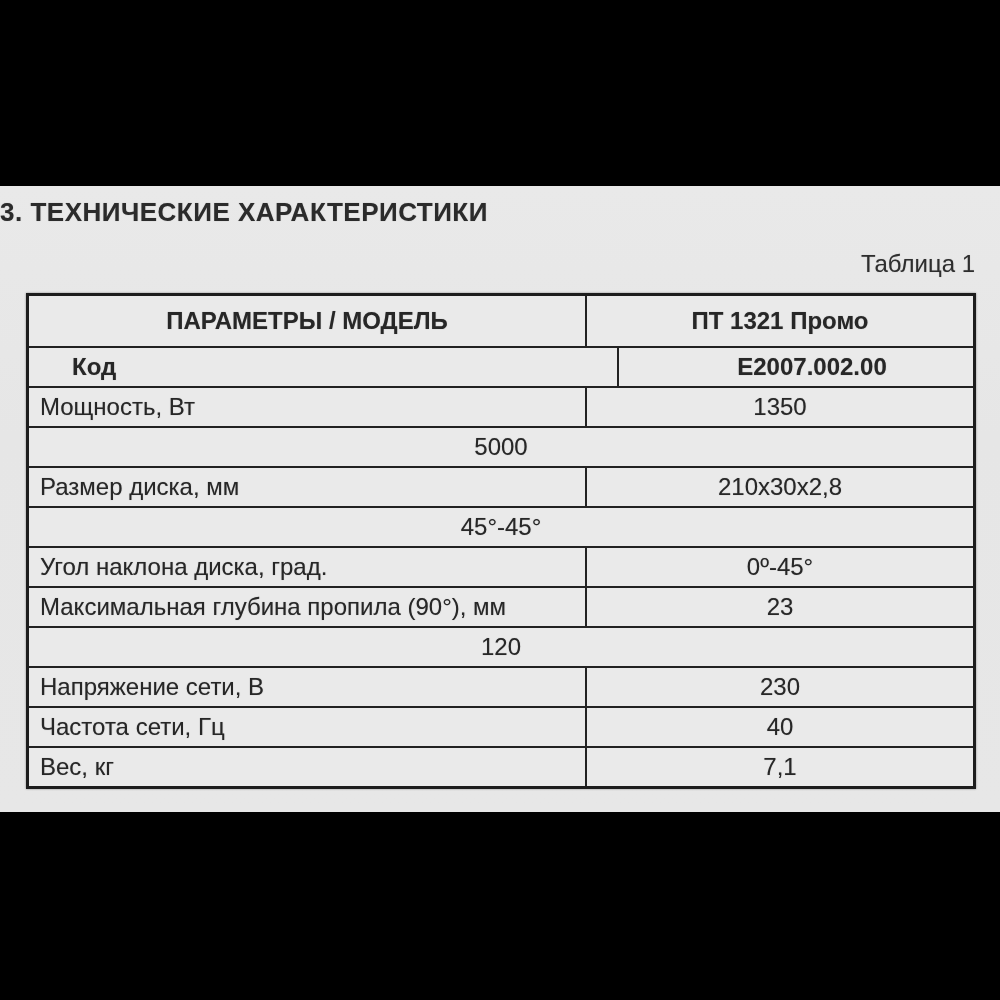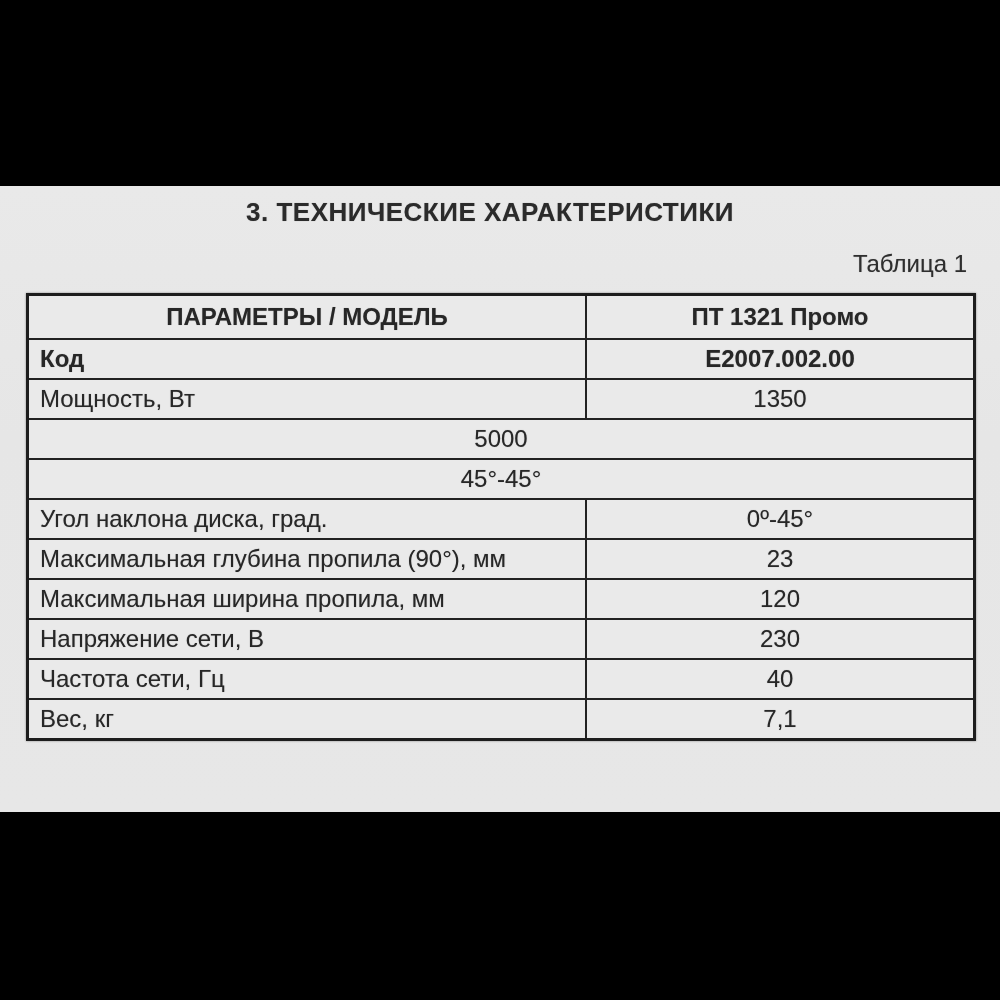--- a/index.html
+++ b/index.html
@@ -31,32 +31,31 @@
     height: 626px;
     background: linear-gradient(180deg, #e9e9e9 0%, #e6e6e6 40%, #e7e7e7 100%);
     color: #262626;
   }
 
   .section-title {
     position: absolute;
     top: 11px;
     left: 0;
     width: 980px;
-    text-align: center;
     font-size: 26px;
     font-weight: bold;
     letter-spacing: 0.5px;
     color: #2b2b2b;
     text-shadow: 0 0 1px rgba(40,40,40,0.35);
   }
 
   .table-label {
     position: absolute;
     top: 64px;
-    right: 33px;
+    right: 25px;
     font-size: 24px;
     color: #2e2e2e;
     text-shadow: 0 0 1px rgba(40,40,40,0.3);
   }
 
   .spec-table {
     position: absolute;
     left: 26px;
     top: 107px;
     width: 950px;
@@ -66,21 +65,21 @@
     box-shadow: 0 0 2px rgba(0,0,0,0.4);
   }
   .t-row {
     display: flex;
     align-items: stretch;
     height: 40px;
     box-sizing: border-box;
     border-top: 2px solid #222222;
   }
   .t-row.header {
-    height: 42px;
+    height: 50px;
     border-top: none;
     font-weight: bold;
     text-align: center;
   }
   .cell {
     display: flex;
     align-items: center;
     box-sizing: border-box;
     font-size: 24px;
     color: #272727;
@@ -98,20 +97,21 @@
     justify-content: center;
     padding-left: 0;
   }
   .cell-value {
     flex: 1;
     justify-content: center;
   }
   .t-row.bold .cell-param,
   .t-row.bold .cell-value {
     font-weight: bold;
+    margin-left: 32px;
   }
 </style>
 </head>
 <body>
 
 <div class="letterbox top"></div>
 
 <div class="scan-band">
 
   <div class="section-title">3. ТЕХНИЧЕСКИЕ ХАРАКТЕРИСТИКИ</div>
@@ -131,37 +131,40 @@
 
   <div class="t-row">
     <div class="cell cell-param">Мощность, Вт</div>
     <div class="cell cell-value">1350</div>
   </div>
 
   <div class="t-row">
     <div class="cell cell-value">5000</div>
   </div>
 
+  <div class="t-row">
+    <div class="cell cell-param">Размер диска, мм</div>
+    <div class="cell cell-value">210х30х2,8</div>
+  </div>
 
   <div class="t-row">
     <div class="cell cell-value">45°-45°</div>
   </div>
 
   <div class="t-row">
     <div class="cell cell-param">Угол наклона диска, град.</div>
     <div class="cell cell-value">0º-45°</div>
   </div>
 
   <div class="t-row">
     <div class="cell cell-param">Максимальная глубина пропила (90°), мм</div>
     <div class="cell cell-value">23</div>
   </div>
 
   <div class="t-row">
-    <div class="cell cell-param">Максимальная ширина пропила, мм</div>
     <div class="cell cell-value">120</div>
   </div>
 
   <div class="t-row">
     <div class="cell cell-param">Напряжение сети, В</div>
     <div class="cell cell-value">230</div>
   </div>
 
   <div class="t-row">
     <div class="cell cell-param">Частота сети, Гц</div>

